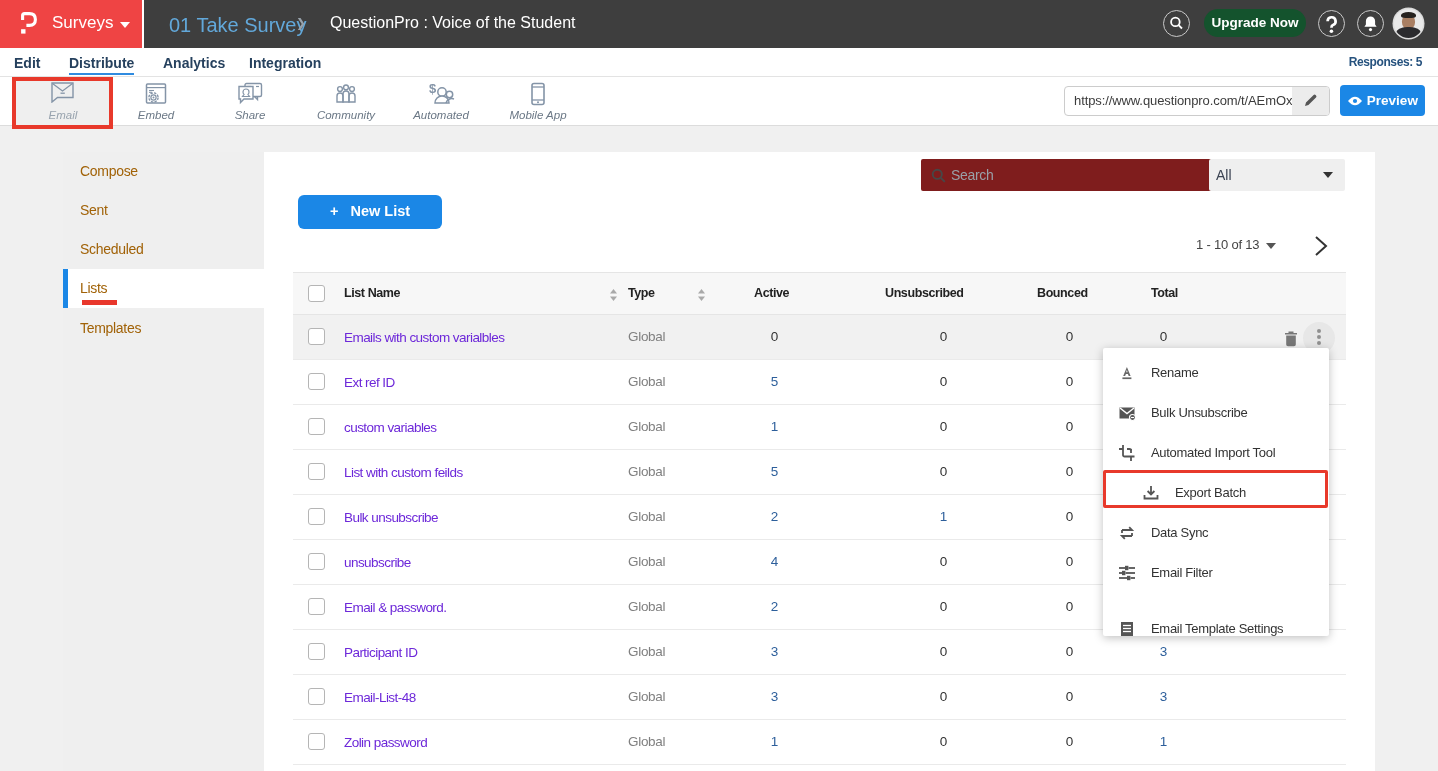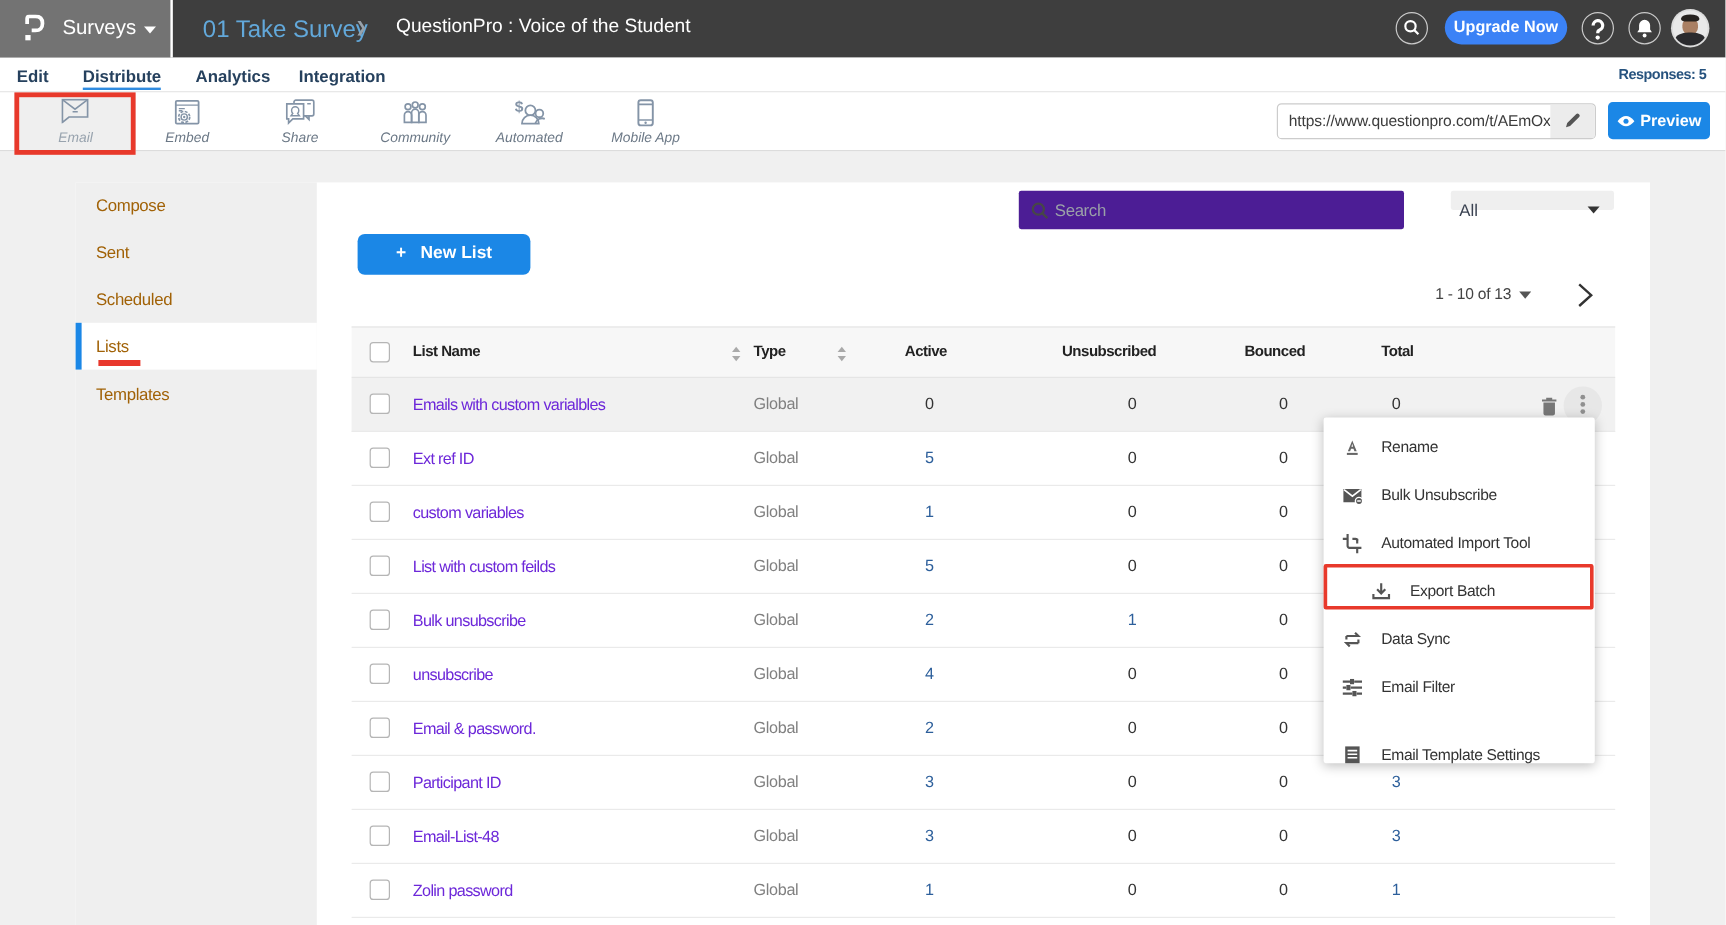--- a/index.html
+++ b/index.html
@@ -2,28 +2,28 @@
 <html><head>
 <meta charset="utf-8">
 <style>
 * { margin:0; padding:0; box-sizing:border-box; }
 html,body { width:1438px; height:771px; overflow:hidden; font-family:"Liberation Sans", sans-serif; }
 body { position:relative; background:#f0f0f0; }
 .abs { position:absolute; }
 
 
 .topbar { position:absolute; left:0; top:0; width:1438px; height:48px; background:#3e3e3e; }
-.logoBox { position:absolute; left:0; top:0; width:144px; height:48px; background:#737373; border-right:2px solid #fff; }
+.logoBox { position:absolute; left:0; top:0; width:144px; height:48px; background:#ef4444; border-right:2px solid #fff; }
 .surveysTxt { position:absolute; left:52px; top:13px; color:#fff; font-size:17px; }
 .caret { position:absolute; left:120px; top:22px; width:0; height:0; border-left:5px solid transparent; border-right:5px solid transparent; border-top:6px solid #fff; }
 .crumb1 { position:absolute; left:169px; top:14px; color:#62a8da; font-size:20px; }
 .crumbSep { position:absolute; left:296px; top:16px; color:#98a2ab; font-size:12px; }
 .crumb2 { position:absolute; left:330px; top:14px; color:#fff; font-size:16px; }
 .circIcon { position:absolute; top:10px; width:27px; height:27px; border:1px solid #c9c9c9; border-radius:50%; color:#fff; text-align:center; }
-.upgrade { position:absolute; left:1204px; top:9px; width:102px; height:28px; background:#3b82f6; border-radius:14px; color:#fff; font-size:13.5px; font-weight:bold; text-align:center; line-height:28px; }
+.upgrade { position:absolute; left:1204px; top:9px; width:102px; height:28px; background:#14532d; border-radius:14px; color:#fff; font-size:13.5px; font-weight:bold; text-align:center; line-height:28px; }
 
 
 .nav { position:absolute; left:0; top:48px; width:1438px; height:29px; background:#fff; border-bottom:1px solid #e3e3e3; }
 .nav span { position:absolute; top:7px; font-size:14px; font-weight:bold; color:#26415e; }
 .respTxt { position:absolute; right:16px; top:7px; font-size:12px; letter-spacing:-0.4px; color:#26527e; font-weight:bold; }
 
 
 .toolbar { position:absolute; left:0; top:77px; width:1438px; height:49px; background:#fff; border-bottom:1px solid #dcdcdc; }
 .tile { position:absolute; top:0; height:48px; text-align:center; }
 .tile .lbl { font-size:11.5px; color:#6b7886; position:absolute; bottom:4px; width:100%;font-style:italic; }
@@ -35,23 +35,23 @@
 
 
 .panel { position:absolute; left:63px; top:152px; width:1312px; height:619px; background:#fff; }
 .sidebar { position:absolute; left:0; top:0; width:201px; height:619px; background:#efefef; }
 .sideItem { position:absolute; left:0; width:201px; height:39px; font-size:14px; letter-spacing:-0.3px; color:#a16207; line-height:39px; padding-left:17px; }
 .sideActive { background:#fff; border-left:5px solid #1b87e6; padding-left:12px; }
 .redUnder { position:absolute; left:14px; top:31px; width:35px; height:5px; background:#e8372c; }
 
 
 .newListBtn { position:absolute; left:235px; top:43px; width:144px; height:34px; background:#1b87e6; border-radius:6px; color:#fff; text-align:center; line-height:33px; font-size:14.5px; font-weight:bold; }
-.searchBox { position:absolute; left:786px; top:7px; width:321px; height:32px; background:#4c1d95; border-radius:2px; }
+.searchBox { position:absolute; left:858px; top:7px; width:321px; height:32px; background:#7f1d1d; border-radius:2px; }
 .searchBox .ph { position:absolute; left:30px; top:8px; color:#9aa0a8; font-size:14px; letter-spacing:-0.3px; }
-.allBox { position:absolute; left:1146px; top:7px; width:136px; height:16px; background:#efefef; border-radius:2px; }
+.allBox { position:absolute; left:1146px; top:7px; width:136px; height:32px; background:#efefef; border-radius:2px; }
 .allBox .t { position:absolute; left:7px; top:8px; color:#3b4352; font-size:14px; }
 .pagi { position:absolute; left:1000px; top:85px; width:260px; height:20px; font-size:13px; letter-spacing:-0.2px; color:#444; }
 
 
 .thead { position:absolute; left:230px; top:120px; width:1053px; height:43px; background:#f7f7f7; border-top:1px solid #e5e5e5; border-bottom:1px solid #e5e5e5; font-weight:bold; font-size:12.5px; letter-spacing:-0.4px; color:#222; }
 .row { position:absolute; left:230px; width:1053px; height:45px; border-bottom:1px solid #eaeaea; font-size:13.5px; letter-spacing:-0.3px; }
 .cb { position:absolute; left:15px; top:13px; width:17px; height:17px; border:1px solid #b5b5b5; border-radius:3px; background:#fff; }
 .lnk { position:absolute; left:51px; top:15px; color:#6d28d9; letter-spacing:-0.55px; }
 .gtype { position:absolute; left:335px; top:14px; color:#808080; }
 .num { position:absolute; top:14px; width:60px; text-align:right; color:#333; }

